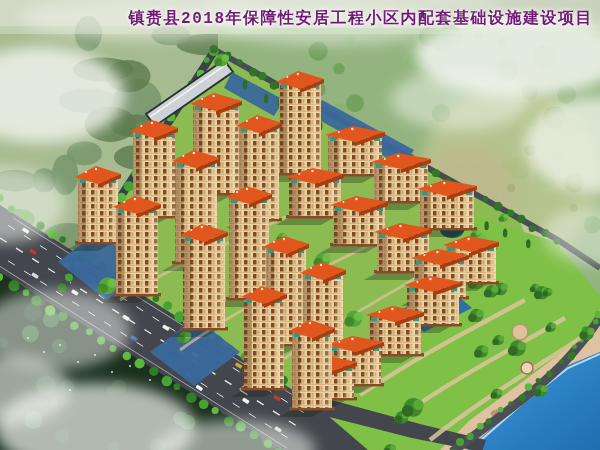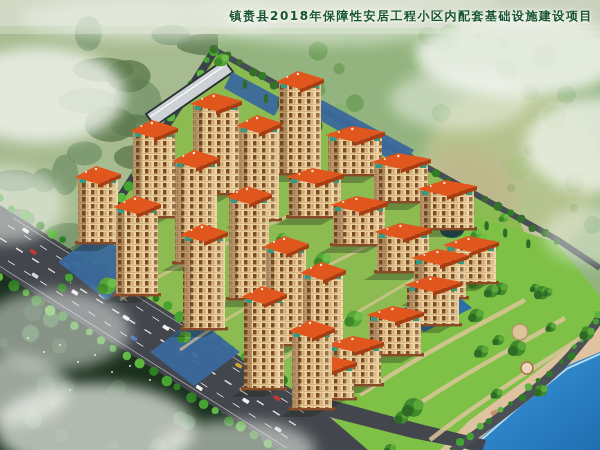--- a/index.html
+++ b/index.html
@@ -1,21 +1,21 @@
 <!DOCTYPE html>
 <html><head>
 <meta charset="utf-8">
 <style>
   html,body{margin:0;padding:0;background:#222;}
   .stage{position:relative;width:600px;height:450px;overflow:hidden;background:#b5c0a6;
          font-family:"DejaVu Sans","Liberation Sans",sans-serif;}
   .stage svg{position:absolute;left:0;top:0;}
-  .title{position:absolute;top:8px;right:7px;font-size:12px;font-weight:700;color:#14532d;
+  .title{position:absolute;top:8px;right:7px;font-size:16px;font-weight:700;color:#701a75;
          letter-spacing:1.5px;white-space:nowrap;
-         text-shadow:0 0 5px rgba(255,255,255,.95),0 1px 3px rgba(255,255,255,.7);}
+         text-shadow:0 0 5px rgba(255,255,255,.95),0 1px 3px rgba(255,255,255,.7);font-family:Liberation Mono, monospace;}
 </style>
 </head>
 <body>
 
 <div class="stage">
   <svg id="scene" width="600" height="450" viewBox="0 0 600 450">
       <defs>
         <pattern id="fac" width="9" height="7" patternUnits="userSpaceOnUse">
           <rect width="9" height="7" fill="#ecd09e"></rect>
           <rect x="1" y="1" width="3.5" height="4.5" fill="#7c4b26"></rect>

